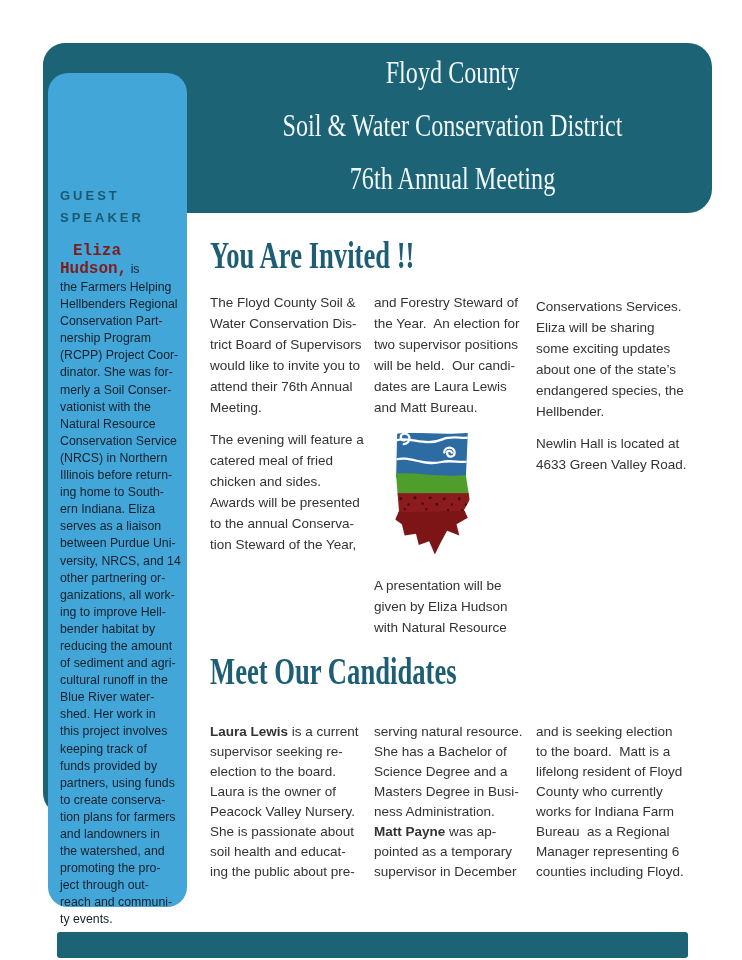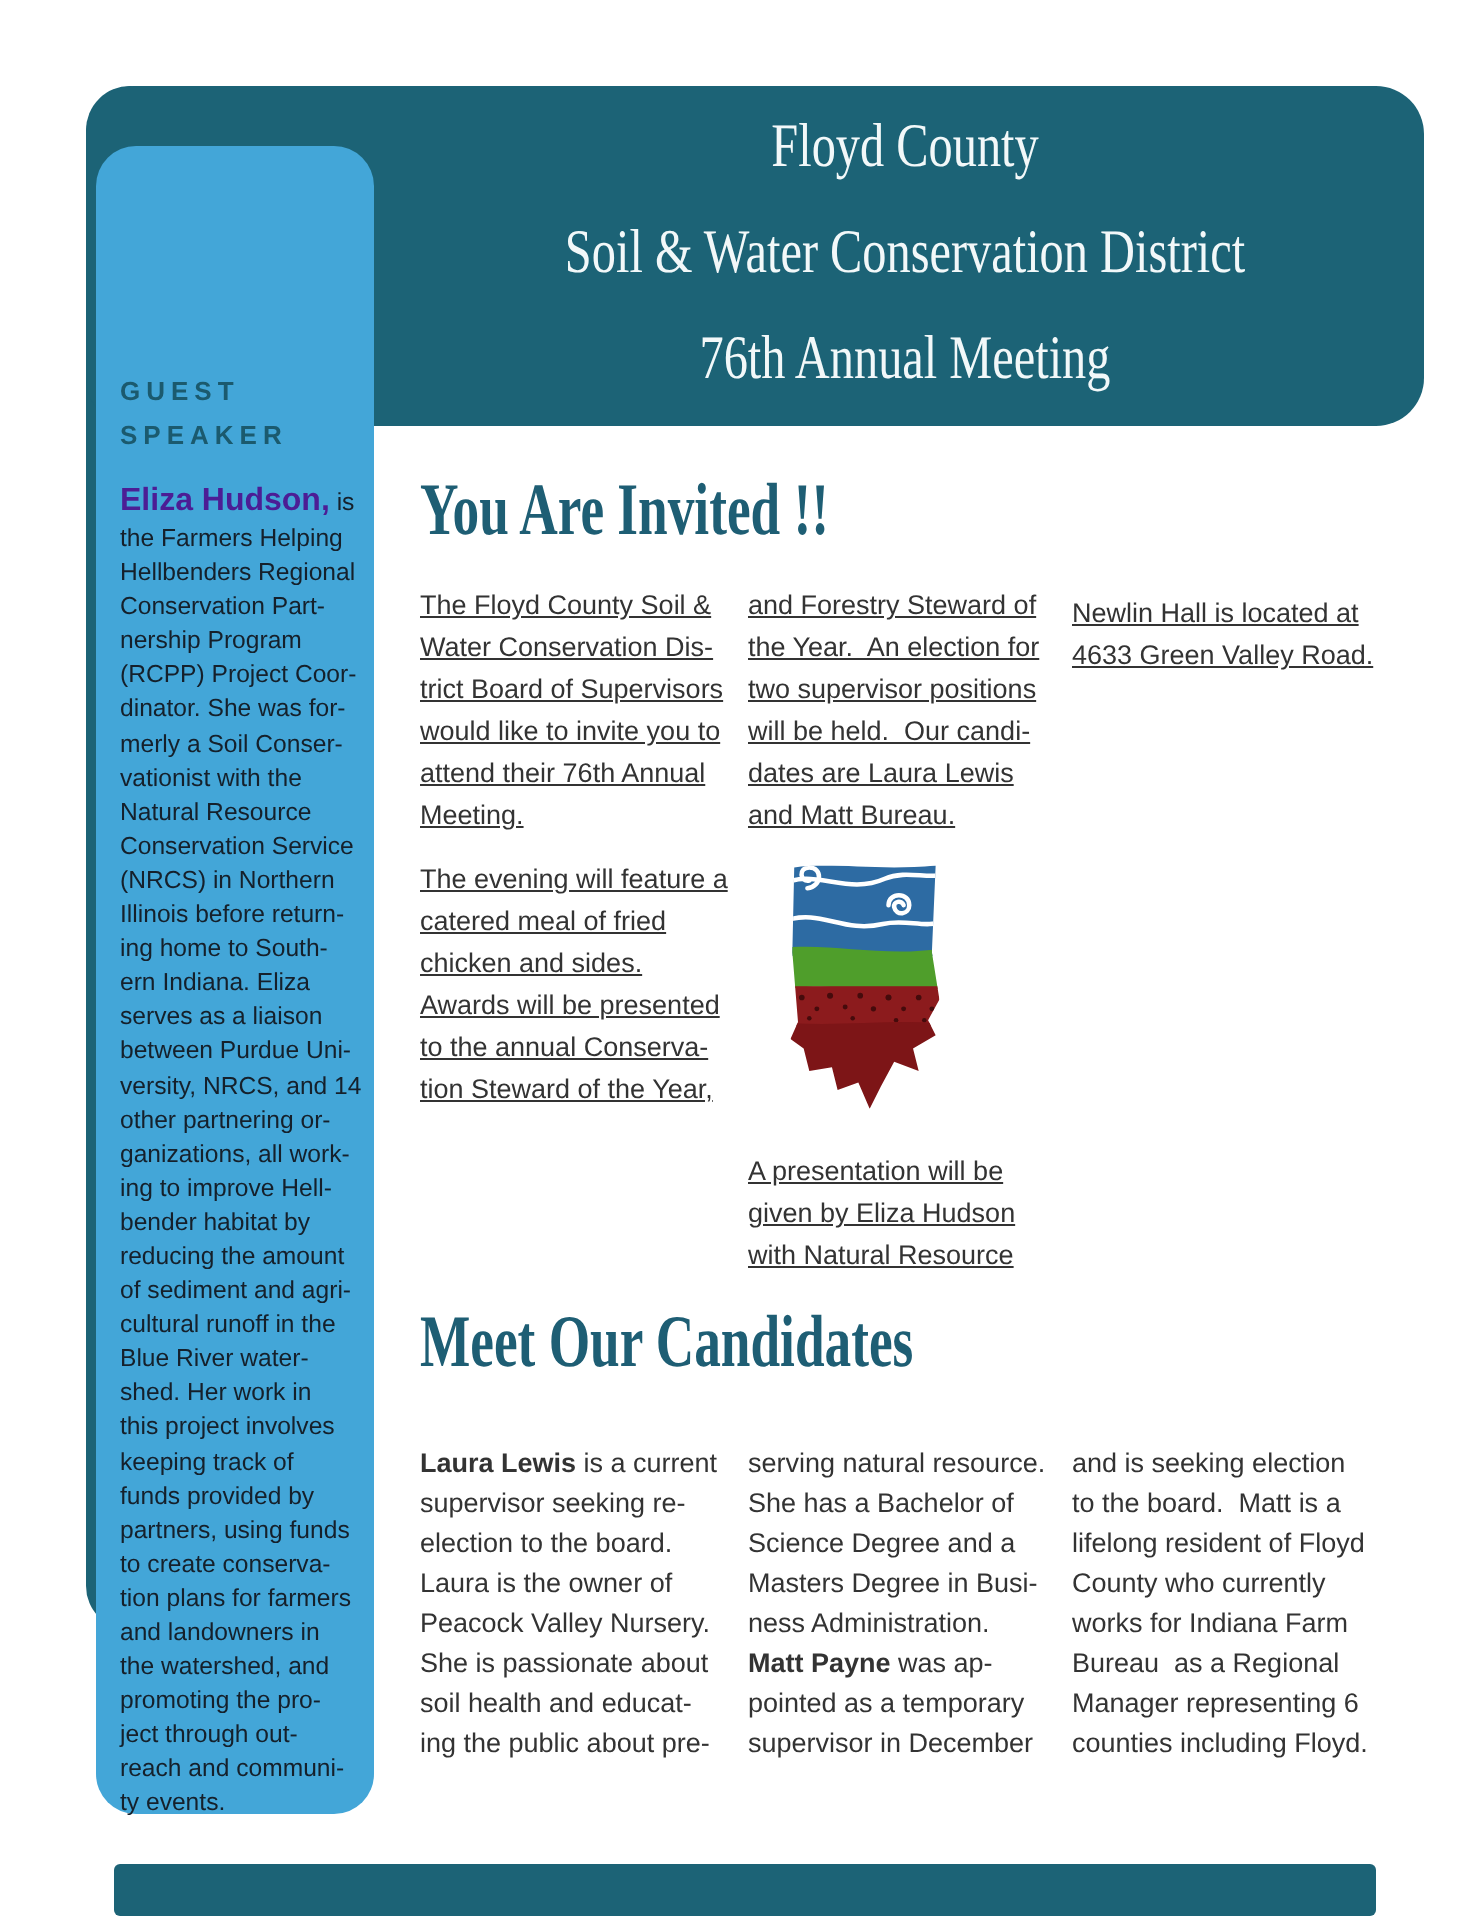--- a/index.html
+++ b/index.html
@@ -27,35 +27,35 @@
   .sidebar{
     position:absolute;left:48px;top:73px;width:139px;height:834px;
     background:#43a6d8;border-radius:20px;box-sizing:border-box;
     padding:112px 4px 0 12px;
   }
   .kicker{
     font-size:13px;font-weight:bold;letter-spacing:3px;color:#1b5a6e;
     line-height:22px;white-space:pre;margin-bottom:13px;
   }
   .speaker-line{color:#15202b;font-size:12.3px;line-height:18px;}
-  .speaker-name{font-family:Liberation Sans, sans-serif;font-weight:bold;font-size:16px;color:#4c1d95;}
+  .speaker-name{font-family:Liberation Mono, monospace;font-weight:bold;font-size:16px;color:#7f1d1d;margin-left:13px;}
   .bio{
     color:#15202b;font-size:12.3px;line-height:17.1px;white-space:pre;margin-top:1px;
   }
   
   .section-title{
     position:absolute;left:210px;margin:0;
     font-family:"Liberation Serif",serif;font-weight:bold;font-size:37px;color:#1e5e74;
     transform:scaleX(0.72);transform-origin:left;white-space:pre;
   }
   #title-invited{top:234px;}
   #title-candidates{top:650px;}
   
   .col{position:absolute;font-size:13.5px;line-height:21px;color:#333;}
-  .col .para{white-space:pre;margin:0 0 11px 0;text-decoration:underline;}
+  .col .para{white-space:pre;margin:0 0 11px 0;}
   .col-b{position:absolute;font-size:13.5px;line-height:20px;color:#333;}
   .col-b .para{white-space:pre;margin:0;}
   #col1{left:210px;top:292px;width:156px;}
   #col2{left:374px;top:292px;width:156px;}
   #col3{left:536px;top:296px;width:160px;}
   #bcol1{left:210px;top:722px;width:156px;}
   #bcol2{left:374px;top:722px;width:156px;}
   #bcol3{left:536px;top:722px;width:160px;}
   .bold-name{font-weight:bold;}
   
@@ -183,20 +183,26 @@
           <path d="M0,87 C30,90 60,85 90,88 L90,140 L0,140 Z" fill="#7d1517"></path>
         </g>
       </svg>
     </div>
     <p class="para">A presentation will be
 given by Eliza Hudson
 with Natural Resource</p>
   </div>
 
   <div class="col" id="col3">
+    <p class="para">Conservations Services.
+Eliza will be sharing
+some exciting updates
+about one of the state’s
+endangered species, the
+Hellbender.</p>
     <p class="para">Newlin Hall is located at
 4633 Green Valley Road.</p>
   </div>
 
   <h1 class="section-title" id="title-candidates">Meet Our Candidates</h1>
 
   <div class="col-b" id="bcol2">
     <div class="para">serving natural resource.
 She has a Bachelor of
 Science Degree and a

